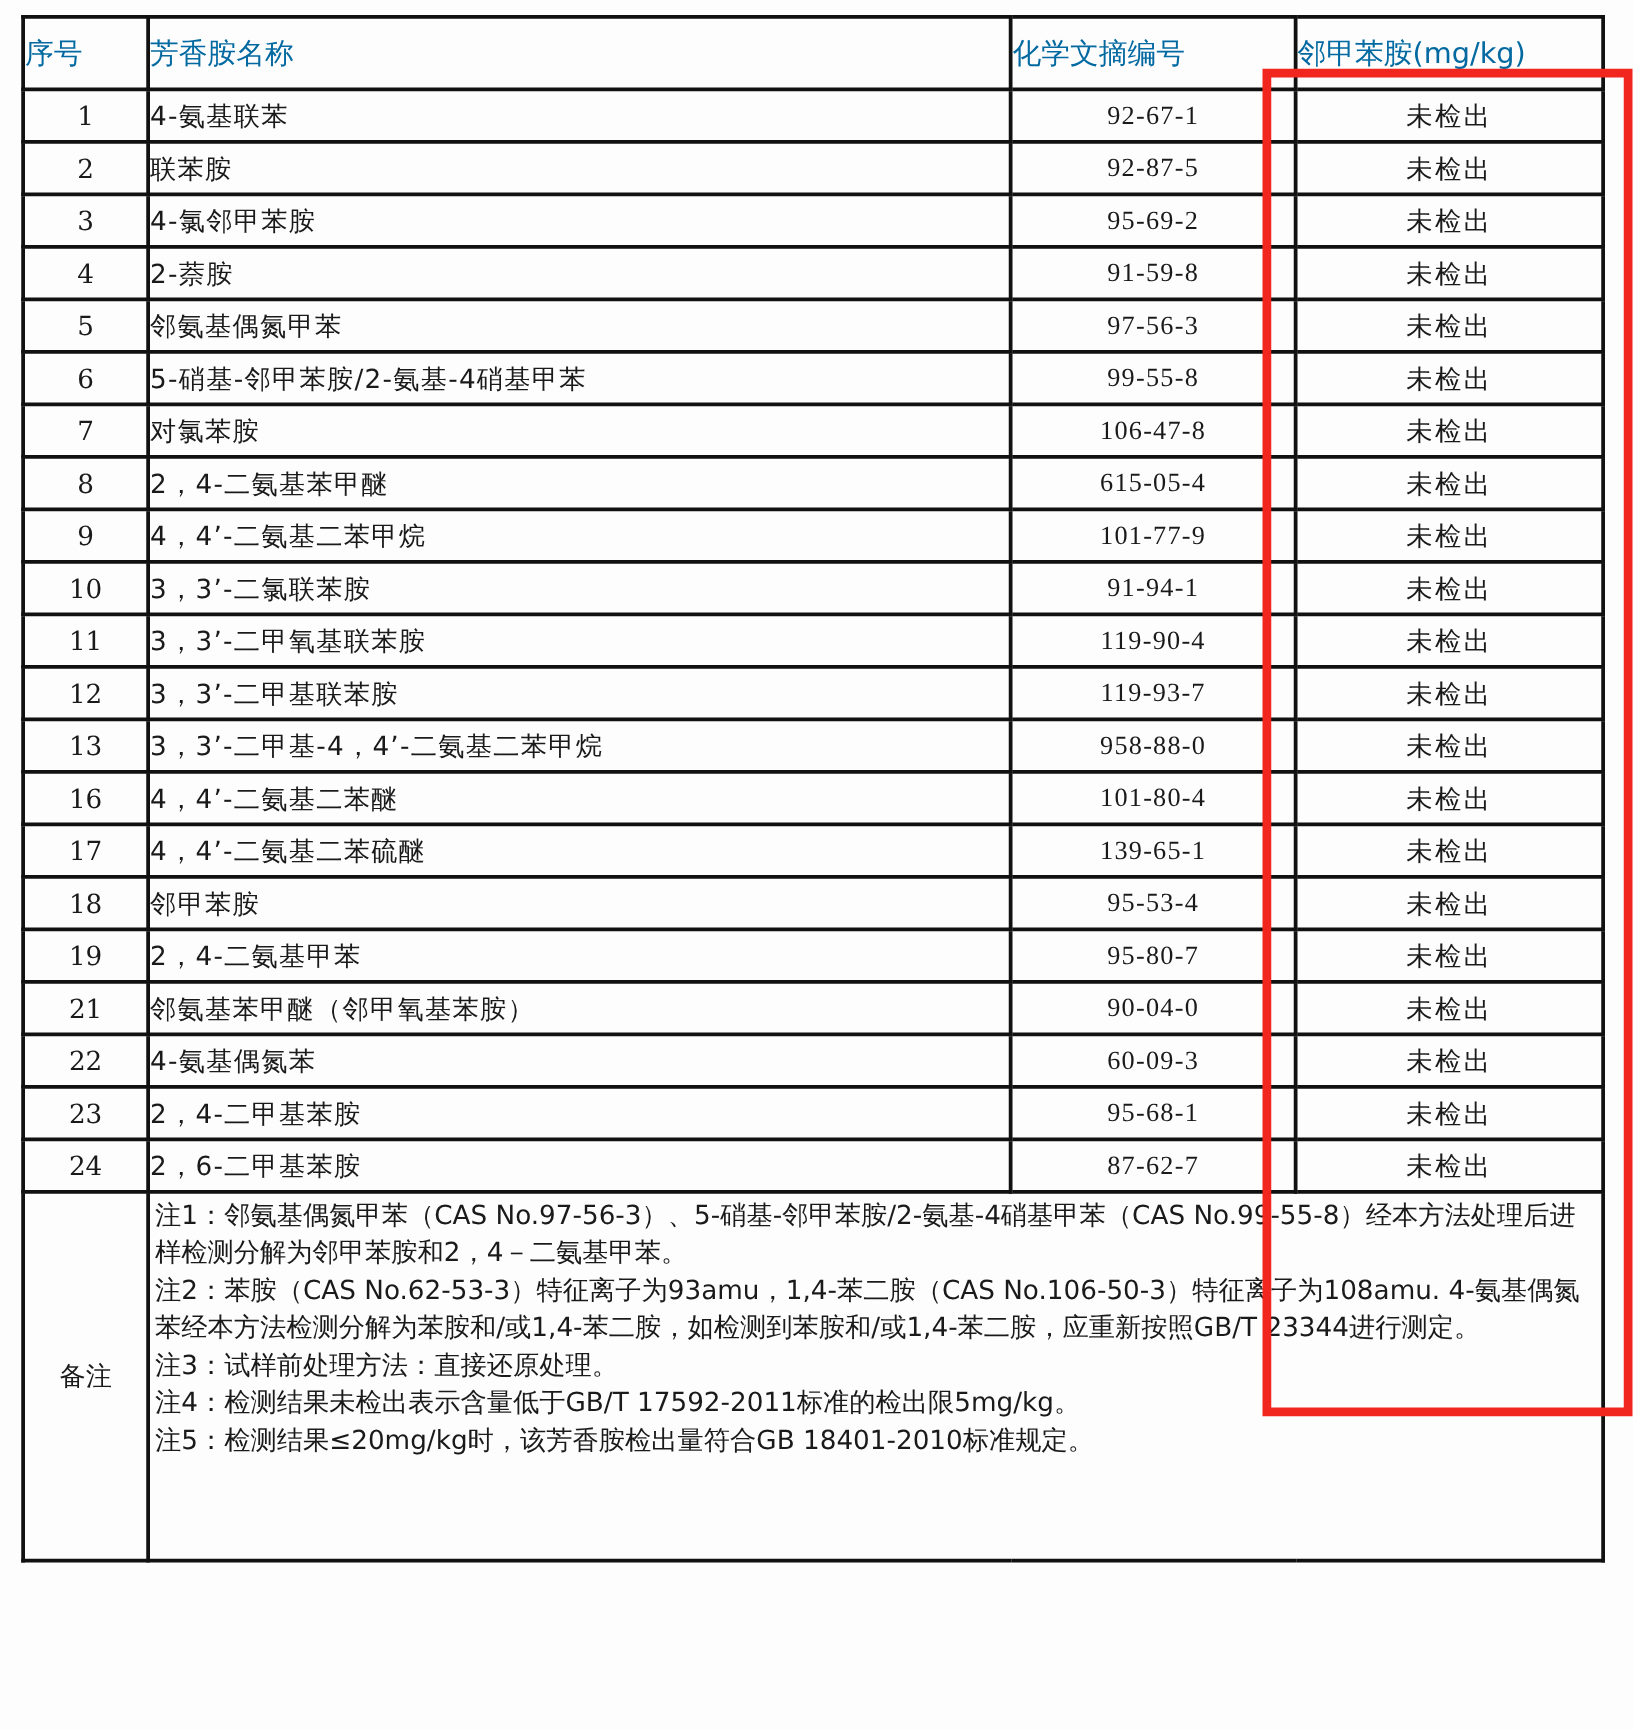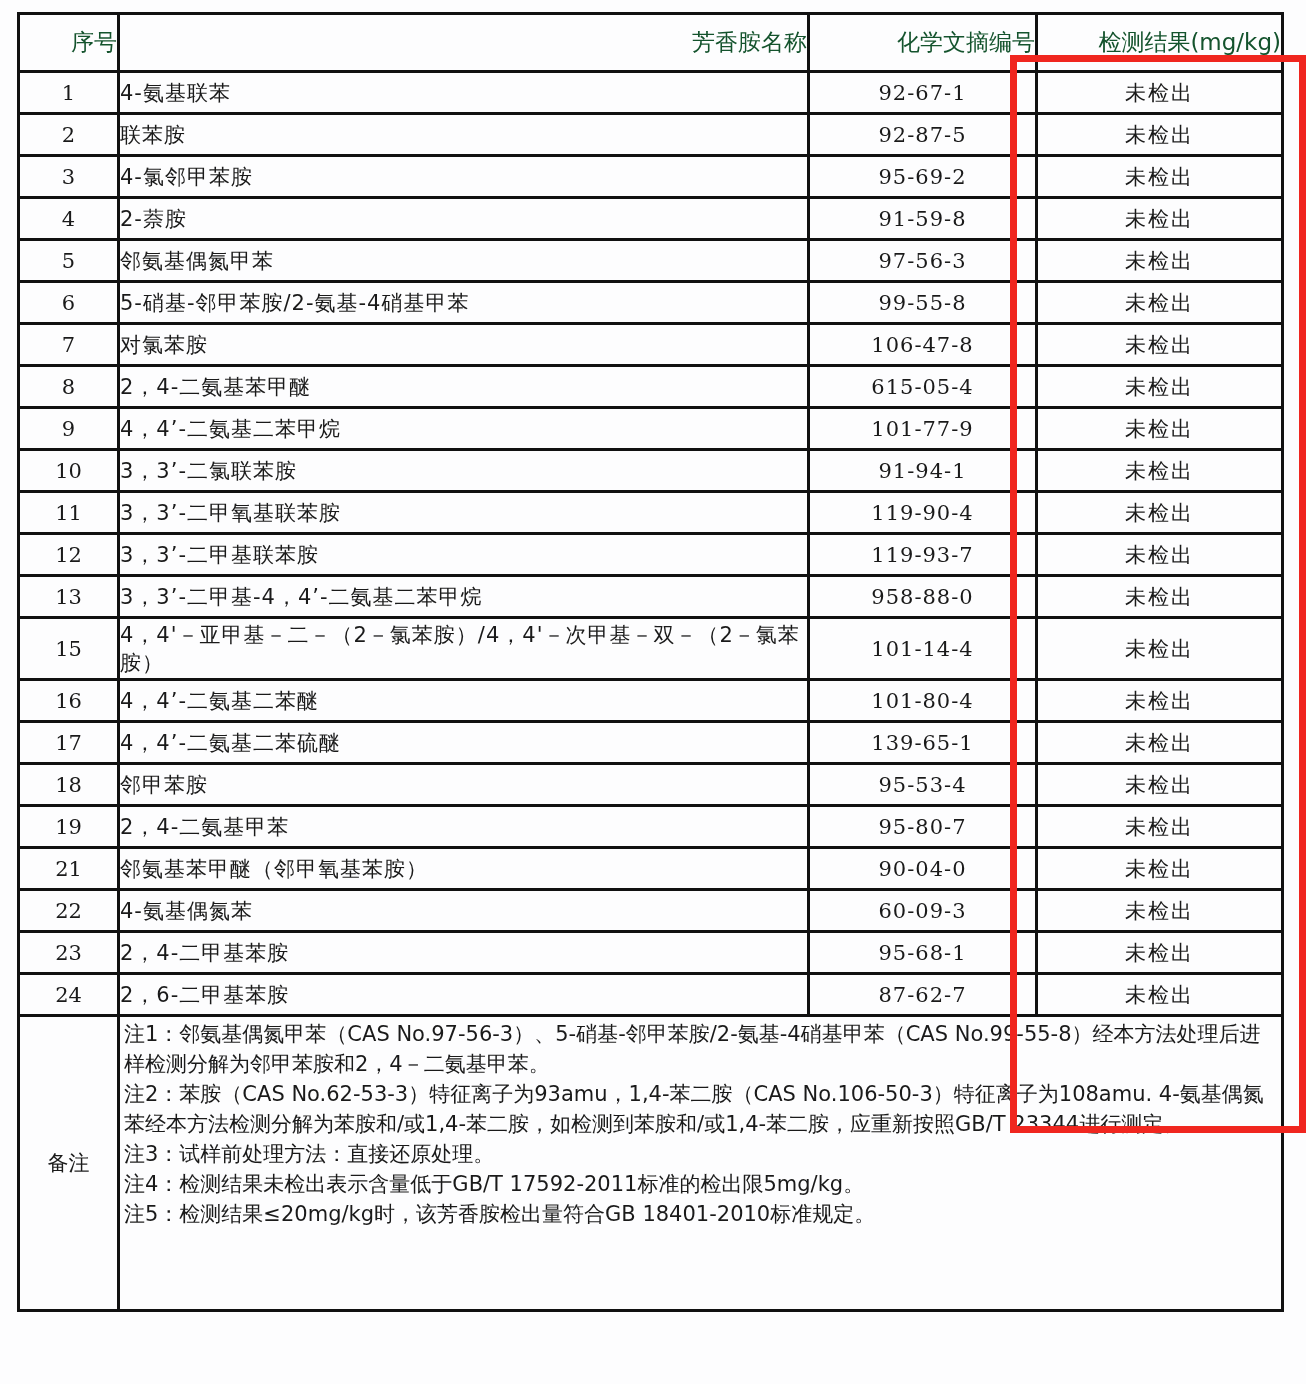--- a/index.html
+++ b/index.html
@@ -29,37 +29,37 @@
     table.report td, table.report th {
       border: 3px solid #111;
       padding: 0;
       font-weight: normal;
       vertical-align: middle;
     }
     table.report th {
       height: 55px;
       font-size: 23px;
       font-family: "DejaVu Sans", "Liberation Sans", sans-serif;
-      color: #14532d;
-      text-align: right;
+      color: #0369a1;
+      text-align: left;
     }
     table.report td {
       height: 39px;
       font-size: 21px;
     }
     table.report tr.tall td { height: 59px; }
     td.c-no { text-align: center; }
     td.c-name {
       text-align: left;
       padding-left: 4px;
       line-height: 28px;
       font-family: "DejaVu Sans", "Liberation Sans", sans-serif;
       letter-spacing: 1px;
     }
-    td.c-cas { text-align: center; letter-spacing: 1px; }
+    td.c-cas { text-align: center; letter-spacing: 1px; font-family: Liberation Serif, serif; }
     td.c-res {
       text-align: center;
       font-family: "DejaVu Sans", "Liberation Sans", sans-serif;
       letter-spacing: 2px;
     }
     td.remarks-label {
       text-align: center;
       font-family: "DejaVu Sans", "Liberation Sans", sans-serif;
       font-size: 22px;
       height: 290px !important;
@@ -93,21 +93,21 @@
       <col style="width:100px">
       <col style="width:690px">
       <col style="width:228px">
       <col style="width:246px">
     </colgroup>
     <thead>
       <tr>
         <th>序号</th>
         <th>芳香胺名称</th>
         <th>化学文摘编号</th>
-        <th>检测结果(mg/kg)</th>
+        <th>邻甲苯胺(mg/kg)</th>
       </tr>
     </thead>
     <tbody>
       <tr>
         <td class="c-no">1</td>
         <td class="c-name">4-氨基联苯</td>
         <td class="c-cas">92-67-1</td>
         <td class="c-res">未检出</td>
       </tr>
       <tr>
@@ -173,26 +173,20 @@
       <tr>
         <td class="c-no">12</td>
         <td class="c-name">3，3’-二甲基联苯胺</td>
         <td class="c-cas">119-93-7</td>
         <td class="c-res">未检出</td>
       </tr>
       <tr>
         <td class="c-no">13</td>
         <td class="c-name">3，3’-二甲基-4，4’-二氨基二苯甲烷</td>
         <td class="c-cas">958-88-0</td>
-        <td class="c-res">未检出</td>
-      </tr>
-      <tr class="tall">
-        <td class="c-no">15</td>
-        <td class="c-name">4，4'－亚甲基－二－（2－氯苯胺）/4，4'－次甲基－双－（2－氯苯胺）</td>
-        <td class="c-cas">101-14-4</td>
         <td class="c-res">未检出</td>
       </tr>
       <tr>
         <td class="c-no">16</td>
         <td class="c-name">4，4’-二氨基二苯醚</td>
         <td class="c-cas">101-80-4</td>
         <td class="c-res">未检出</td>
       </tr>
       <tr>
         <td class="c-no">17</td>

